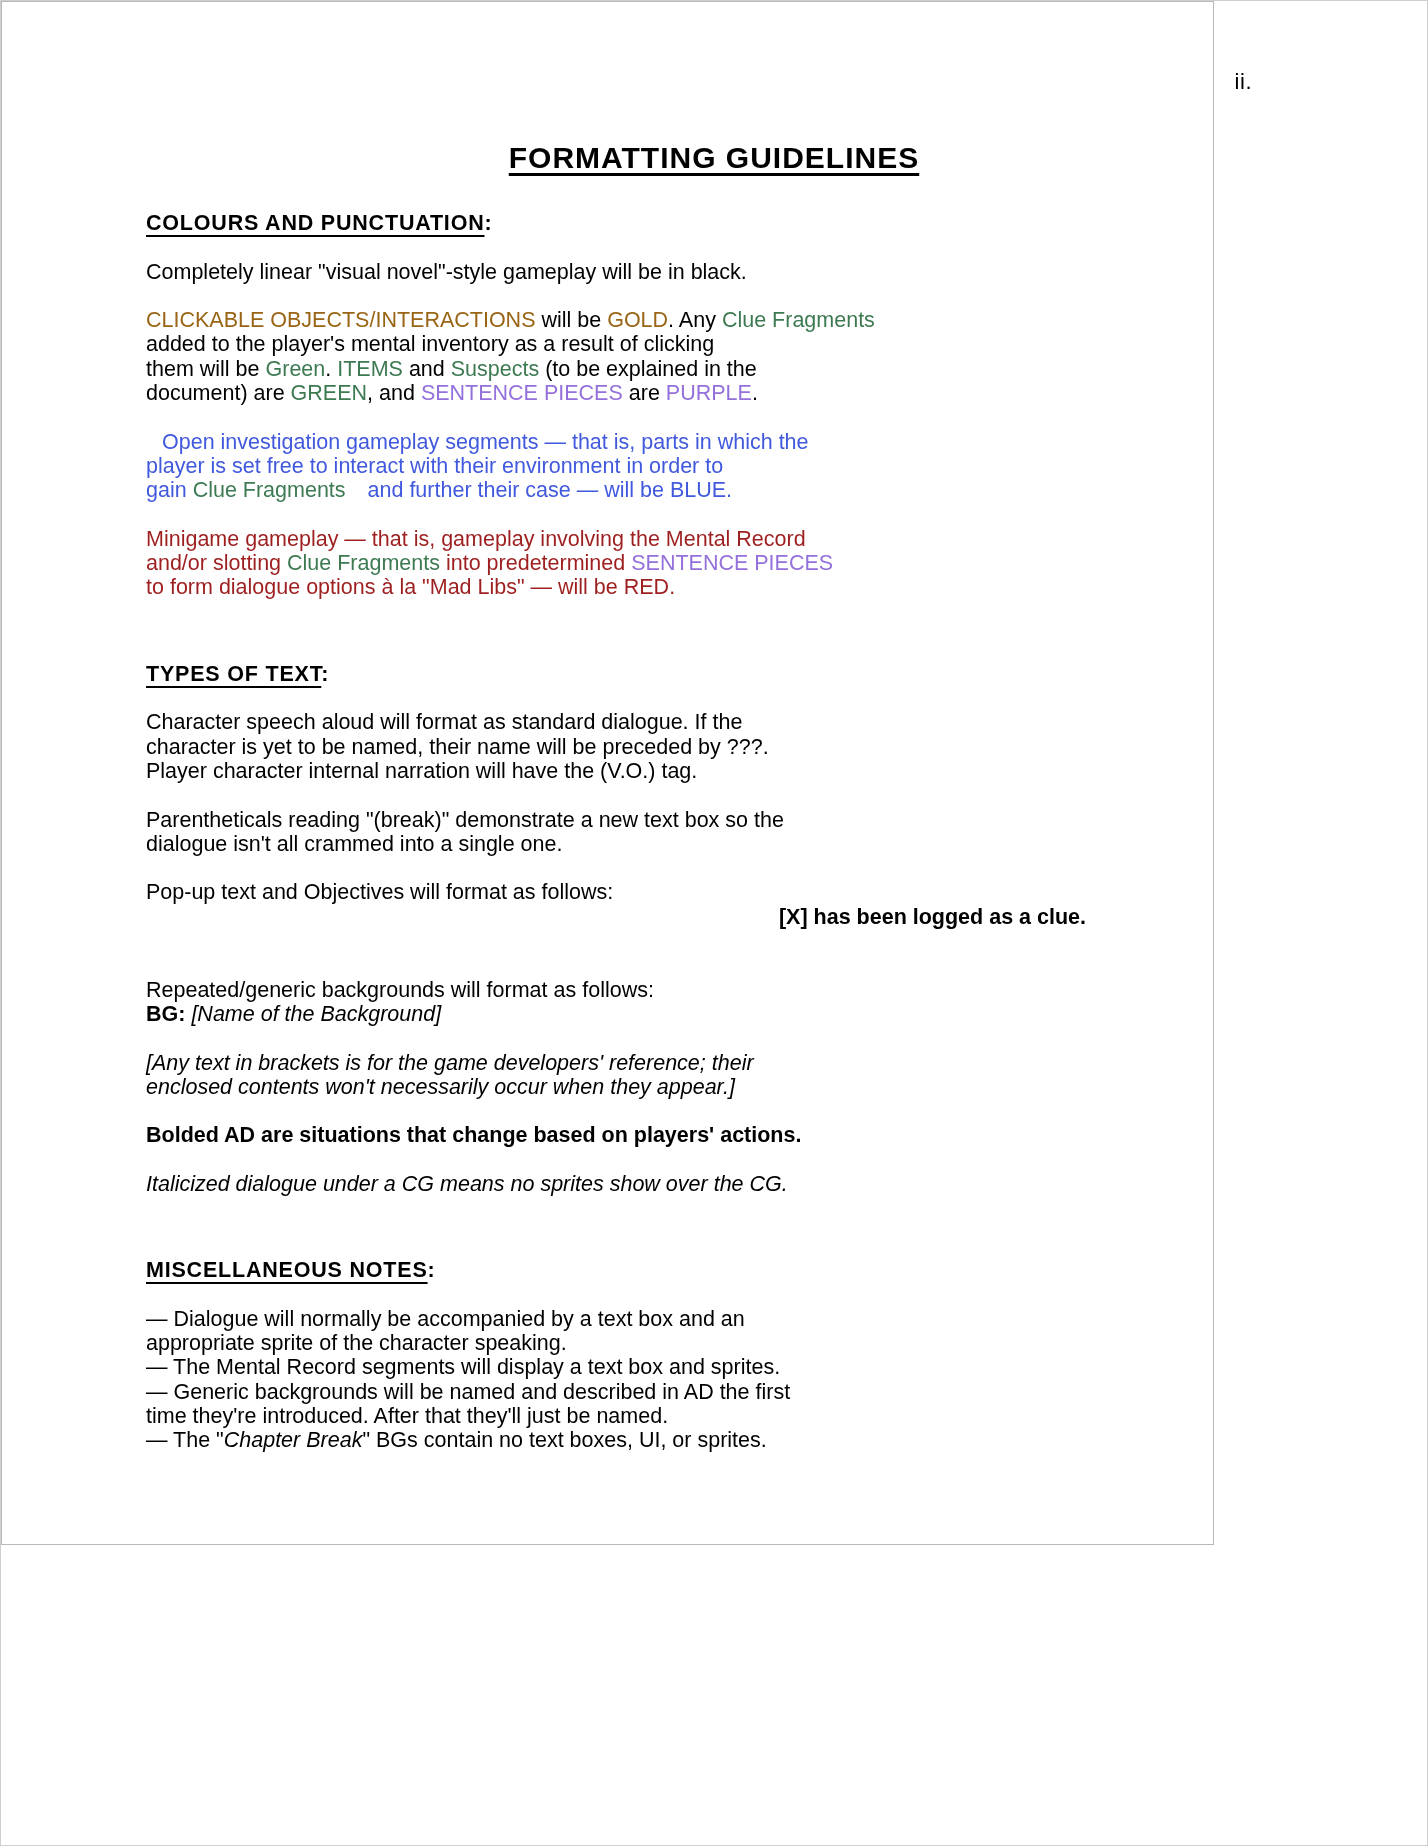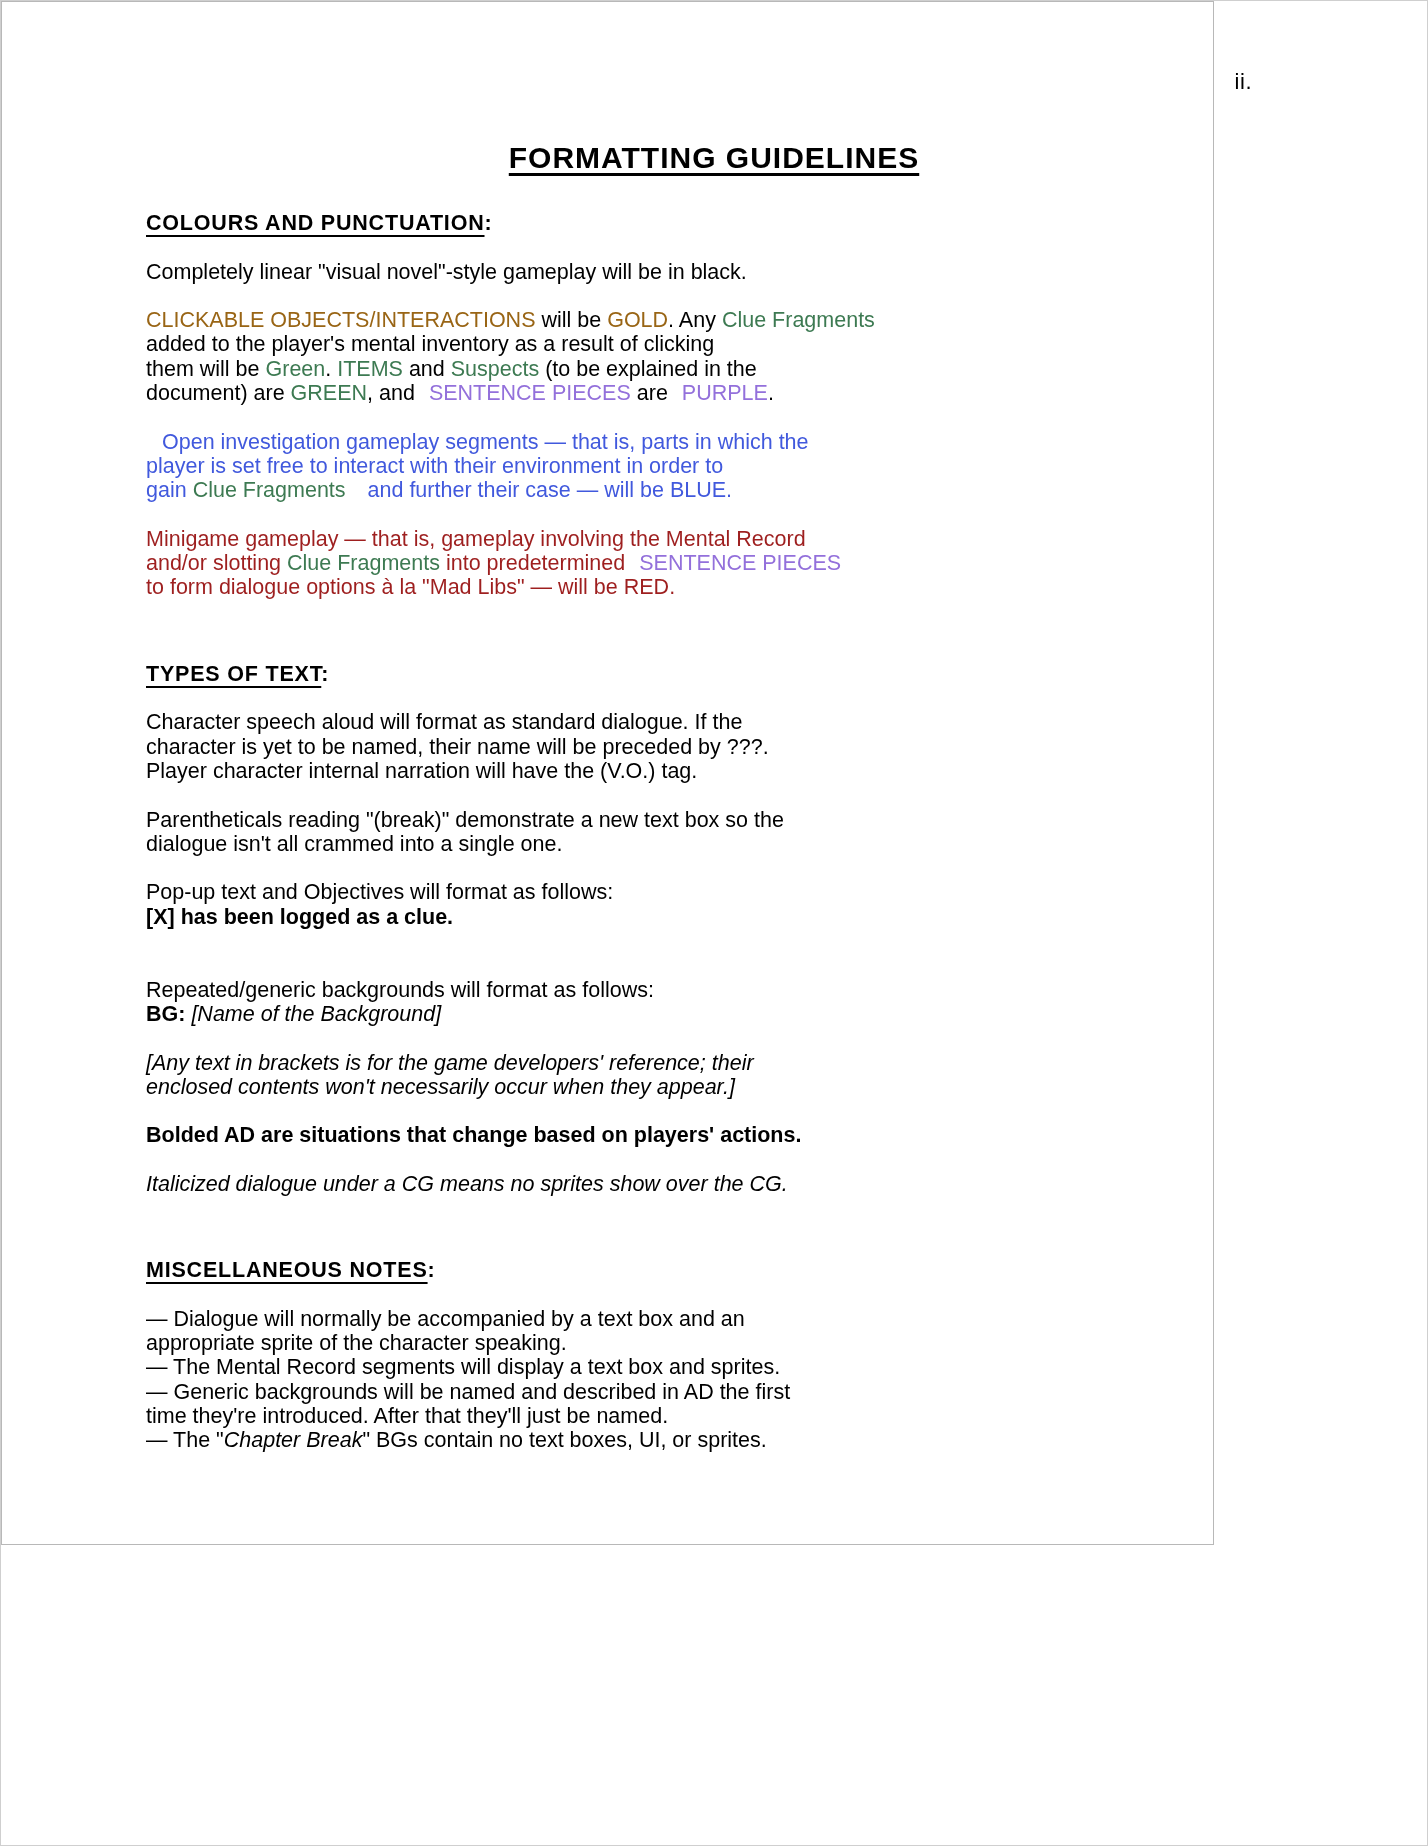--- a/index.html
+++ b/index.html
@@ -76,25 +76,25 @@
     margin: 0;
     line-height: 24.3px;
     white-space: pre-wrap;
   }
   .gap-md { height: 24.3px; }
   .gap-xl { height: 62px; }
 
   .b  { font-weight: bold; }
   .i  { font-style: italic; }
 
-  .centered { text-align: left; font-weight: bold; }
+  .centered { text-align: right; font-weight: bold; }
 
   .c-gold   { color: #996515; }
   .c-green  { color: #3d7a52; }
-  .c-purple { color: #9370db; margin-left: 8px; }
+  .c-purple { color: #9370db; }
   .c-blue   { color: #4159dd; margin-left: 16px; }
   .c-red    { color: #9e1f1f; }
   .c-black  { color: #000000; }
 </style>
 </head>
 <body>
 
 <div class="page">
   <div class="sheet"></div>
 

